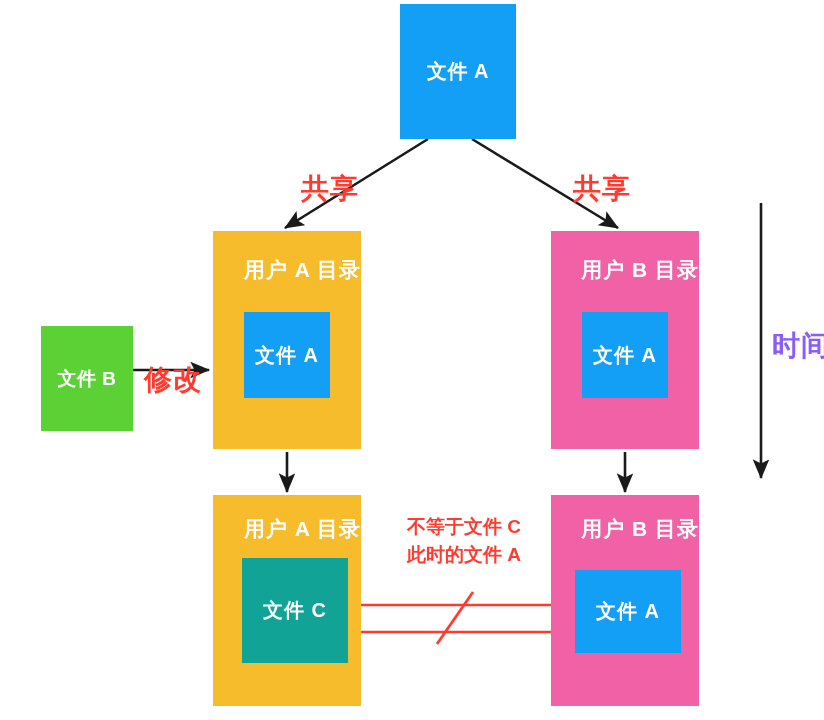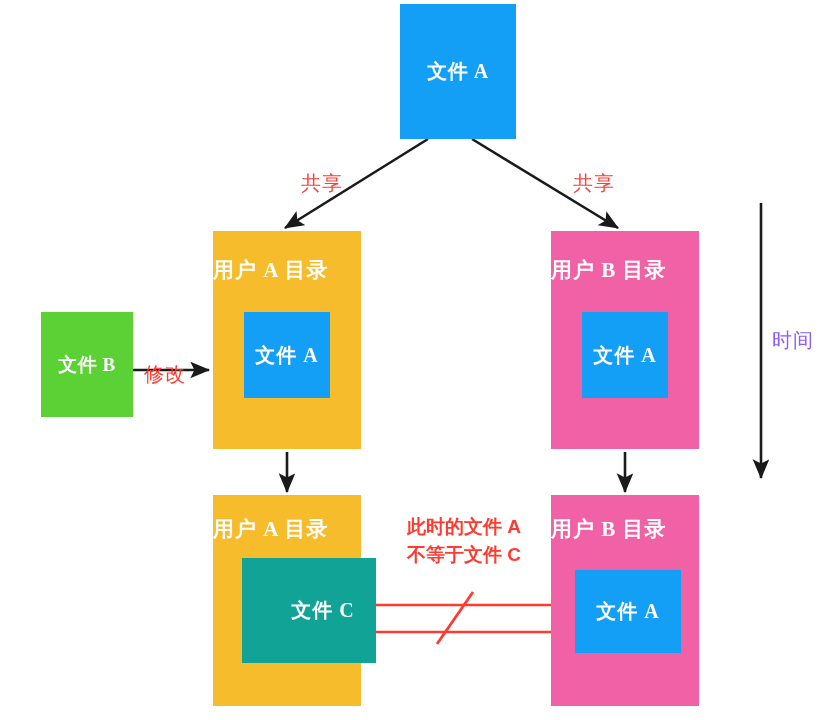--- a/index.html
+++ b/index.html
@@ -19,37 +19,36 @@
     overflow: hidden;
   }
   .box {
     position: absolute;
     box-sizing: border-box;
     color: #ffffff;
     display: flex;
     align-items: center;
     justify-content: center;
     text-align: center;
-    font-family: Liberation Serif, serif;
   }
   .box-label {
     color: #ffffff;
     font-weight: bold;
     letter-spacing: 0.5px;
     white-space: nowrap;
     pointer-events: none;
   }
   .dir-box {
     display: block;
   }
   .dir-title {
     position: absolute;
     left: 0;
     right: 0;
-    text-align: left;
+    text-align: right;
     color: #ffffff;
     font-size: 21px;
     font-weight: bold;
     letter-spacing: 1px;
     white-space: nowrap;
   }
   .inner-box {
     position: absolute;
     display: flex;
     align-items: center;
@@ -57,22 +56,22 @@
   }
   .inner-label {
     color: #ffffff;
     font-size: 20px;
     font-weight: bold;
     letter-spacing: 1px;
     white-space: nowrap;
   }
   .edge-label {
     position: absolute;
-    font-size: 20px;
-    font-weight: normal;
+    font-size: 28px;
+    font-weight: bold;
     white-space: nowrap;
     letter-spacing: 1px;
   }
   .note-label {
     position: absolute;
     font-size: 19px;
     font-weight: bold;
     line-height: 1.45;
     text-align: center;
     white-space: nowrap;
@@ -130,40 +129,40 @@
     </div>
   </div>
 
   <div class="box dir-box" style="left:551px; top:231px; width:148px; height:218px; background:#F061A6;">
     <div class="dir-title" style="top:25px;">用户 B 目录</div>
     <div class="inner-box" style="left:31px; top:81px; width:86px; height:86px; background:#149FF7;">
       <span class="inner-label">文件 A</span>
     </div>
   </div>
 
-  <div class="box" style="left:41px; top:312px; width:92px; height:105px; background:#5CD136;">
+  <div class="box" style="left:41px; top:326px; width:92px; height:105px; background:#5CD136;">
     <span class="box-label" style="font-size:19px;">文件 B</span>
   </div>
 
   <div class="edge-label" style="left:144px; top:330px; color:#FF3B30;margin-top:31px;">修改</div>
 
   <div class="box dir-box" style="left:213px; top:495px; width:148px; height:211px; background:#F6BC2B;">
     <div class="dir-title" style="top:20px;">用户 A 目录</div>
-    <div class="inner-box" style="left:29px; top:63px; width:106px; height:105px; background:#11A396;padding-left:28px;">
+    <div class="inner-box" style="left:29px; top:63px; width:106px; height:105px; background:#11A396;">
       <span class="inner-label">文件 C</span>
     </div>
   </div>
 
   <div class="box dir-box" style="left:551px; top:495px; width:148px; height:211px; background:#F061A6;">
     <div class="dir-title" style="top:20px;">用户 B 目录</div>
     <div class="inner-box" style="left:24px; top:75px; width:106px; height:83px; background:#149FF7;">
       <span class="inner-label">文件 A</span>
     </div>
   </div>
 
   <div class="note-label" style="left:390px; top:513px; width:148px; color:#FF3B30;">
+    <div>不等于文件 C</div>
     <div>此时的文件 A</div>
-    <div>不等于文件 C</div>
   </div>
 
   <div class="edge-label" style="left:772px; top:327px; color:#8b5cf6;">时间</div>
 
 </div>
 
 </body></html>

